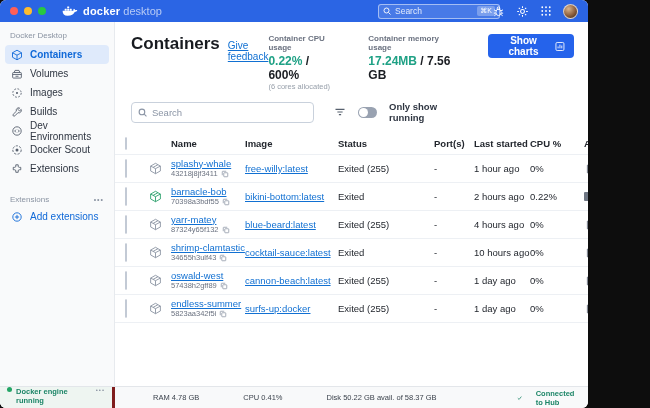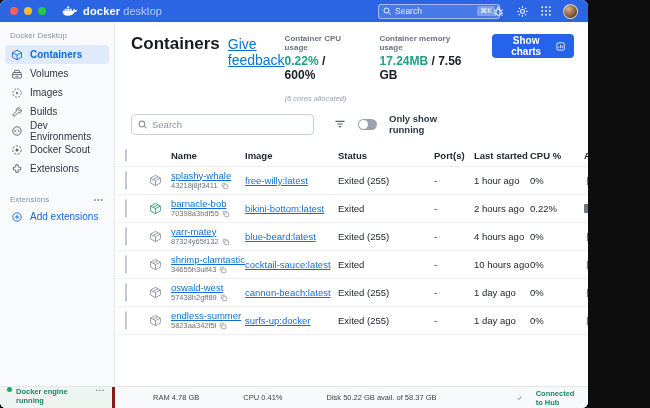--- a/index.html
+++ b/index.html
@@ -35,26 +35,26 @@
   .side-ext-head { display:flex; align-items:center; justify-content:space-between; margin-top:14px; padding:3px 10px; }
   .side-ext-head .lbl { font-size:8px; color:#8a93a2; }
   .side-ext-head .dots { font-size:7px; color:#8a93a2; letter-spacing:1px; cursor:pointer; }
   .side-item.add { color:#1069d8; }
 
   
   .main { flex:1; background:#fff; display:flex; flex-direction:column; min-width:0; }
   .page-head { display:flex; align-items:flex-start; padding:12px 14px 0 16px; }
   .title-wrap { display:flex; align-items:baseline; gap:8px; flex:1; }
   .page-title { font-size:17px; font-weight:700; color:#181b20; }
-  .feedback { font-size:14px; color:#1170d2; text-decoration:underline; cursor:pointer; }
+  .feedback { font-size:10px; color:#1170d2; text-decoration:underline; cursor:pointer; }
   .stat { margin-right:26px; }
   .stat .lbl { font-size:8px; font-weight:700; color:#6b7280; margin-bottom:2px; }
   .stat .val { font-size:12px; font-weight:700; color:#1a1d22; }
   .stat .val .teal { color:#1fa185; }
-  .stat .note { font-size:7.5px; color:#98a0ab; margin-top:12px;font-style:italic; }
+  .stat .note { font-size:7.5px; color:#98a0ab; margin-top:0; }
   .show-charts { background:#2563eb; color:#fff; border:none; border-radius:4px; height:24px; padding:0 9px;
                  font-size:10px; font-weight:700; display:flex; align-items:center; gap:5px; cursor:pointer; font-family:inherit; }
 
   .toolbar { display:flex; align-items:center; padding:10px 14px 0 16px; gap:10px; }
   .search-box { width:208px; height:21px; border:1px solid #c9d1dc; border-radius:4px; display:flex; align-items:center; padding:0 6px; gap:5px; }
   .search-box input { border:none; outline:none; flex:1; font-size:9.5px; color:#2f3642; font-family:inherit; background:transparent; }
   .search-box input::placeholder { color:#8b95a5; }
   .spacer { flex:1; }
   .filter-btn { cursor:pointer; display:flex; align-items:center; margin-right:2px; }
   .toggle { width:19px; height:11px; border-radius:6px; background:#99a2b1; position:relative; cursor:pointer; flex:0 0 auto; }

